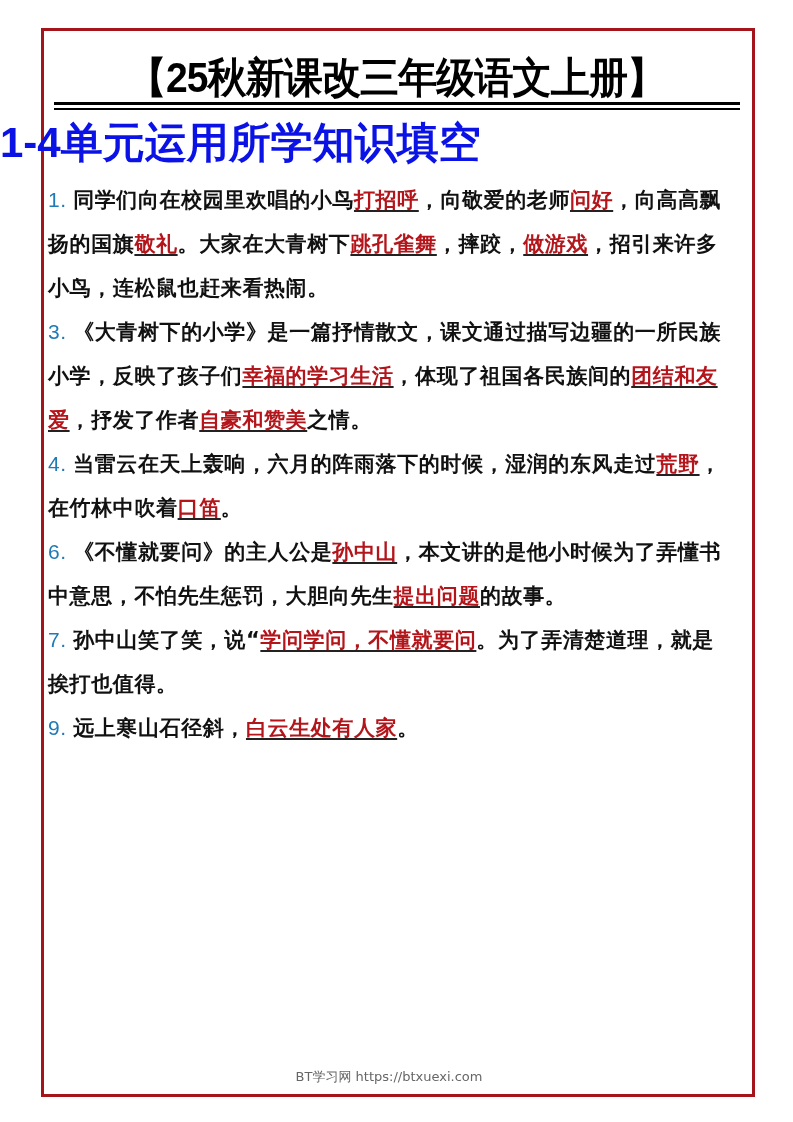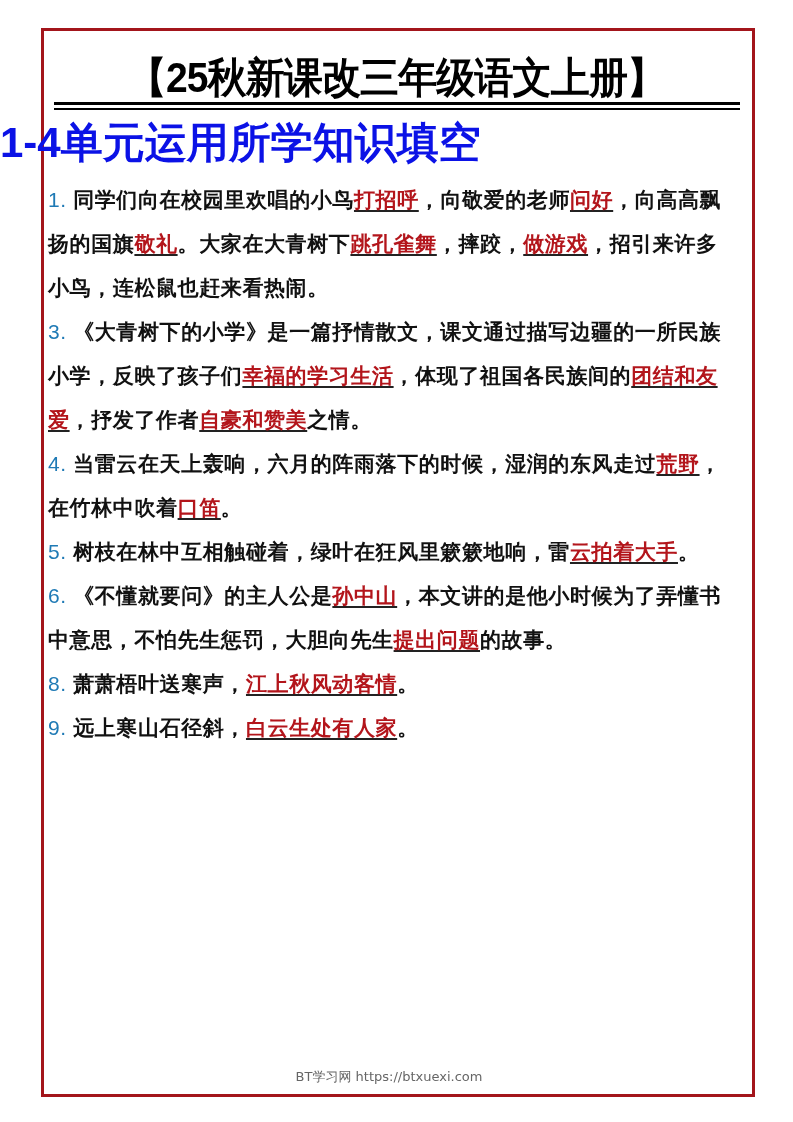--- a/index.html
+++ b/index.html
@@ -33,19 +33,18 @@
 
 <div class="title">【25秋新课改三年级语文上册】</div>
 <div class="rule a"></div>
 <div class="rule b"></div>
 <div class="subtitle">1-4单元运用所学知识填空</div>
 
 <div class="content" id="content">
     <p class="item"><span class="num">1. </span><span>同学们向在校园里欢唱的小鸟</span><span class="ans">打招呼</span><span>，向敬爱的老师</span><span class="ans">问好</span><span>，向高高飘扬的国旗</span><span class="ans">敬礼</span><span>。大家在大青树下</span><span class="ans">跳孔雀舞</span><span>，摔跤，</span><span class="ans">做游戏</span><span>，招引来许多小鸟，连松鼠也赶来看热闹。</span></p>
     <p class="item"><span class="num">3. </span><span>《大青树下的小学》是一篇抒情散文，课文通过描写边疆的一所民族小学，反映了孩子们</span><span class="ans">幸福的学习生活</span><span>，体现了祖国各民族间的</span><span class="ans">团结和友爱</span><span>，抒发了作者</span><span class="ans">自豪和赞美</span><span>之情。</span></p>
     <p class="item"><span class="num">4. </span><span>当雷云在天上轰响，六月的阵雨落下的时候，湿润的东风走过</span><span class="ans">荒野</span><span>，在竹林中吹着</span><span class="ans">口笛</span><span>。</span></p>
-    <p class="item"><span class="num">5. </span><span>树枝在林中互相触碰着，绿叶在狂风里簌簌地响，雷</span><span class="ans">云拍着大手</span><span>。</span></p>
     <p class="item"><span class="num">6. </span><span>《不懂就要问》的主人公是</span><span class="ans">孙中山</span><span>，本文讲的是他小时候为了弄懂书中意思，不怕先生惩罚，大胆向先生</span><span class="ans">提出问题</span><span>的故事。</span></p>
-    <p class="item"><span class="num">8. </span><span>萧萧梧叶送寒声，</span><span class="ans">江上秋风动客情</span><span>。</span></p>
+    <p class="item"><span class="num">7. </span><span>孙中山笑了笑，说“</span><span class="ans">学问学问，不懂就要问</span><span>。为了弄清楚道理，就是挨打也值得。</span></p>
     <p class="item"><span class="num">9. </span><span>远上寒山石径斜，</span><span class="ans">白云生处有人家</span><span>。</span></p>
   </div>
 
 <div class="footer">BT学习网 https://btxuexi.com</div>
 
 </body></html>

